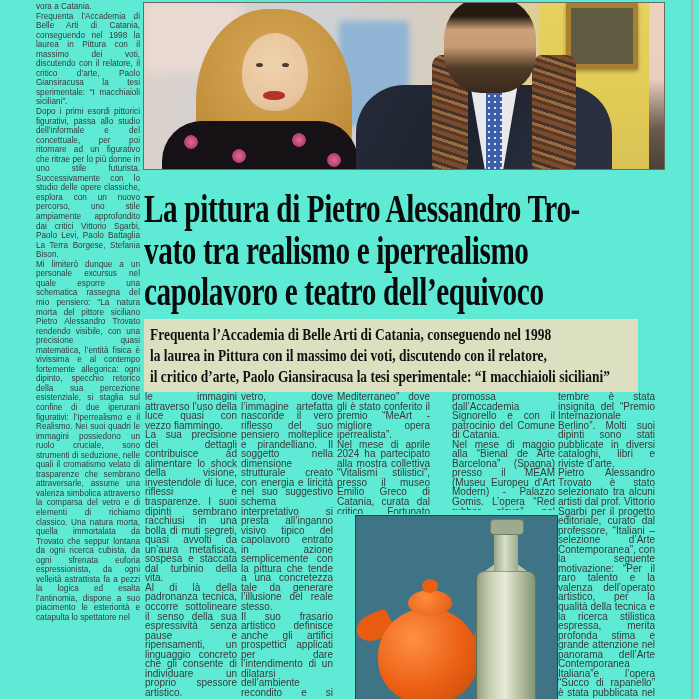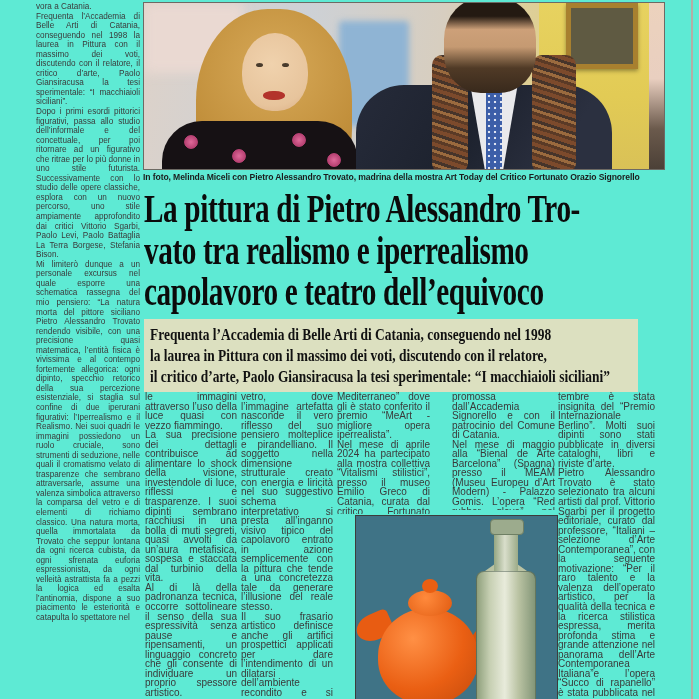--- a/index.html
+++ b/index.html
@@ -111,21 +111,20 @@
       <div class="p-flower" style="position:absolute;left:165px;top:32px;"></div>
     </div>
     <div class="shp p-man-jacket"></div>
     <div class="shp p-man-shirt"></div>
     <div class="shp p-man-tie"></div>
     <div class="shp p-scarf l"></div>
     <div class="shp p-scarf r"></div>
     <div class="shp p-man-head"></div>
   </div>
 
-  <div class="caption">In foto, Melinda Miceli con Pietro Alessandro Trovato, madrina della mostra Art Today del Critico Fortunato Orazio Signorello</div>
 
   <div class="headline">
     <div class="hl-line">La pittura di Pietro Alessandro Tro-</div>
     <div class="hl-line">vato tra realismo e iperrealismo</div>
     <div class="hl-line">capolavoro e teatro dell’equivoco</div>
   </div>
 
   <div class="standfirst" style="background-color: rgb(220, 224, 192);">
     <div class="sf-scale">
       <div class="sf-line">Frequenta l’Accademia di Belle Arti di Catania, conseguendo nel 1998</div>

